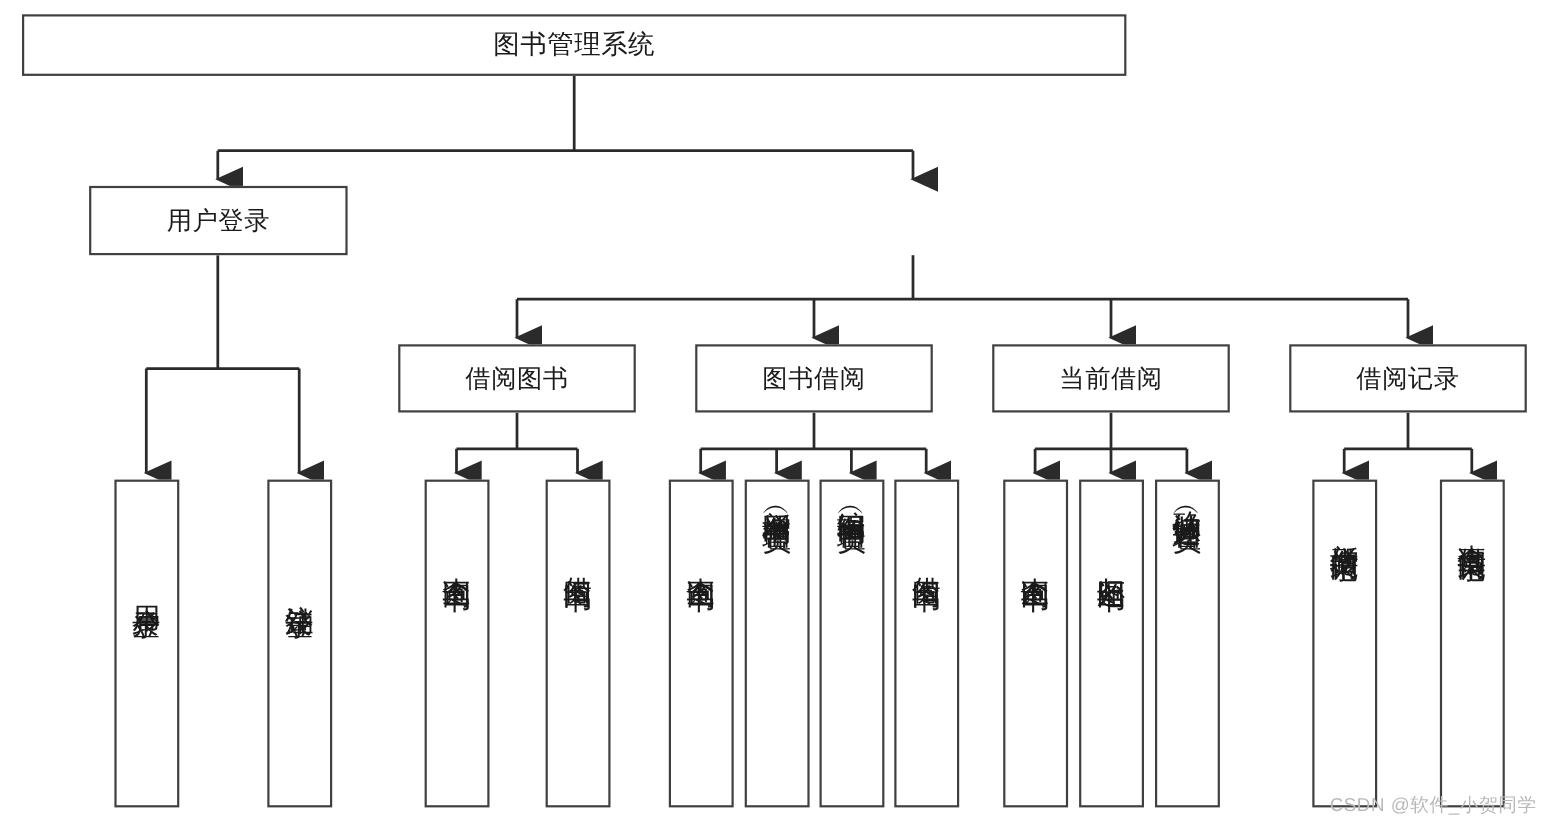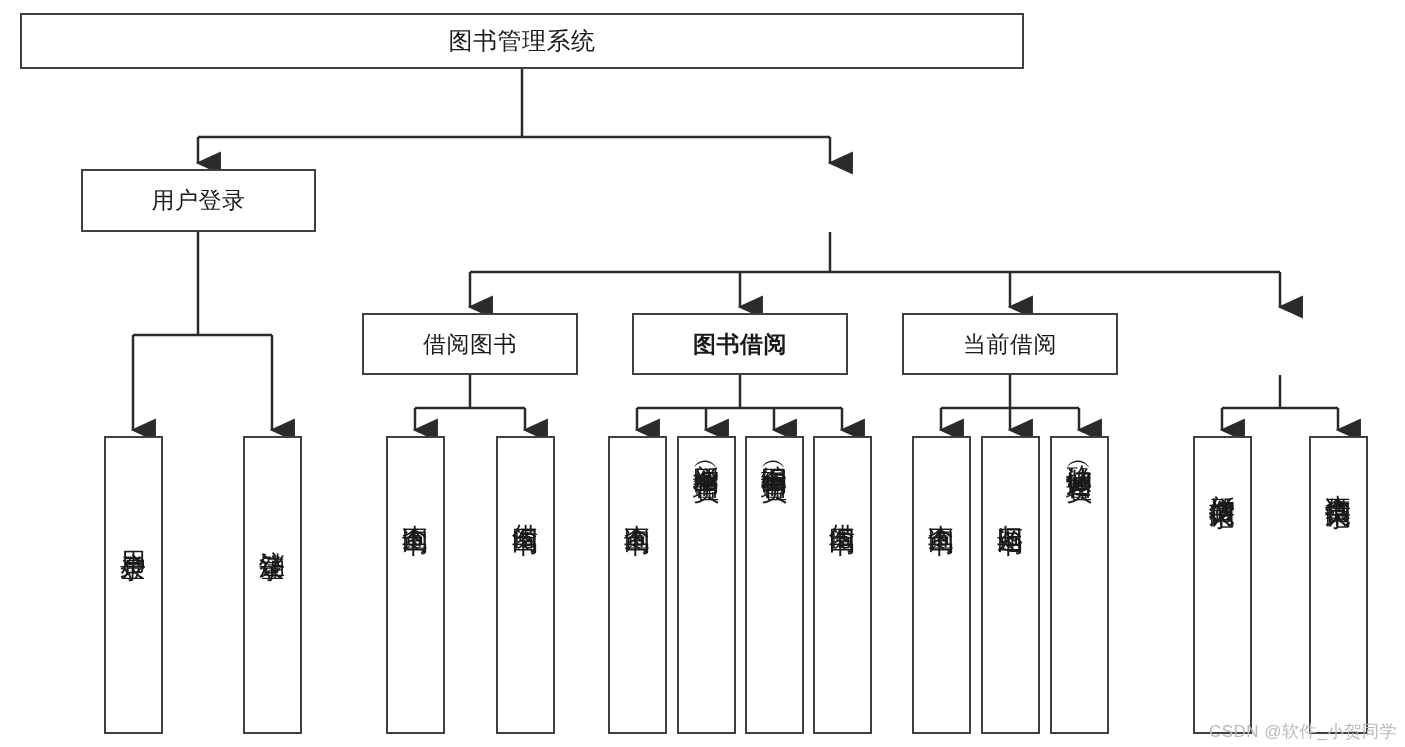--- a/index.html
+++ b/index.html
@@ -126,25 +126,28 @@
     <span class="lbl">图书管理系统</span>
   </div>
 
   <div class="node horiz" style="left:81px;top:169px;width:235px;height:63px;">
     <span class="lbl">用户登录</span>
   </div>
 
   <div class="node horiz" style="left:362px;top:313px;width:216px;height:62px;">
     <span class="lbl">借阅图书</span>
   </div>
-  <div class="node horiz" style="left:632px;top:313px;width:216px;height:62px;font-weight:bold;">
+  <div class="node horiz" style="left:632px;top:313px;width:216px;height:62px;">
     <span class="lbl">图书借阅</span>
   </div>
   <div class="node horiz" style="left:902px;top:313px;width:216px;height:62px;">
     <span class="lbl">当前借阅</span>
+  </div>
+  <div class="node horiz" style="left:1172px;top:313px;width:216px;height:62px;">
+    <span class="lbl">借阅记录</span>
   </div>
 
   <div class="node vert low" style="left:104px;top:436px;width:59px;height:298px;">
     <span class="lbl">用户登录</span>
   </div>
   <div class="node vert low" style="left:243px;top:436px;width:59px;height:298px;">
     <span class="lbl">注销登录</span>
   </div>
 
   <div class="node vert midlow" style="left:386px;top:436px;width:59px;height:298px;">

